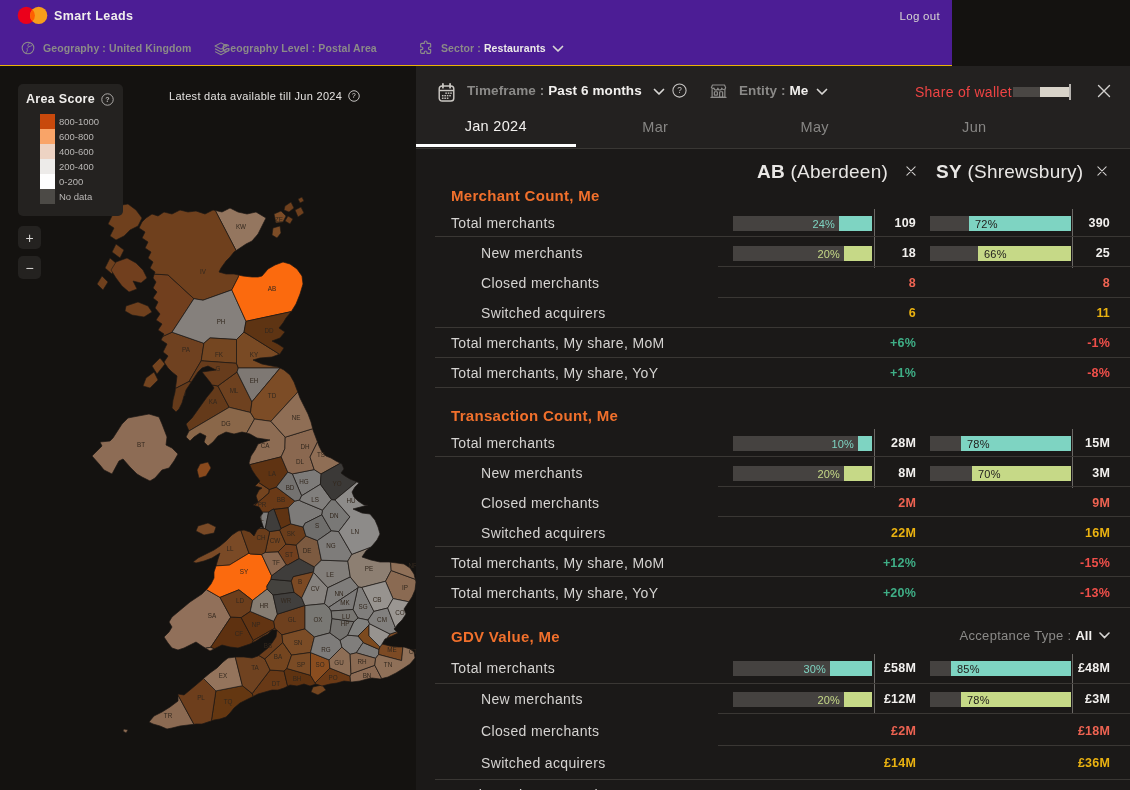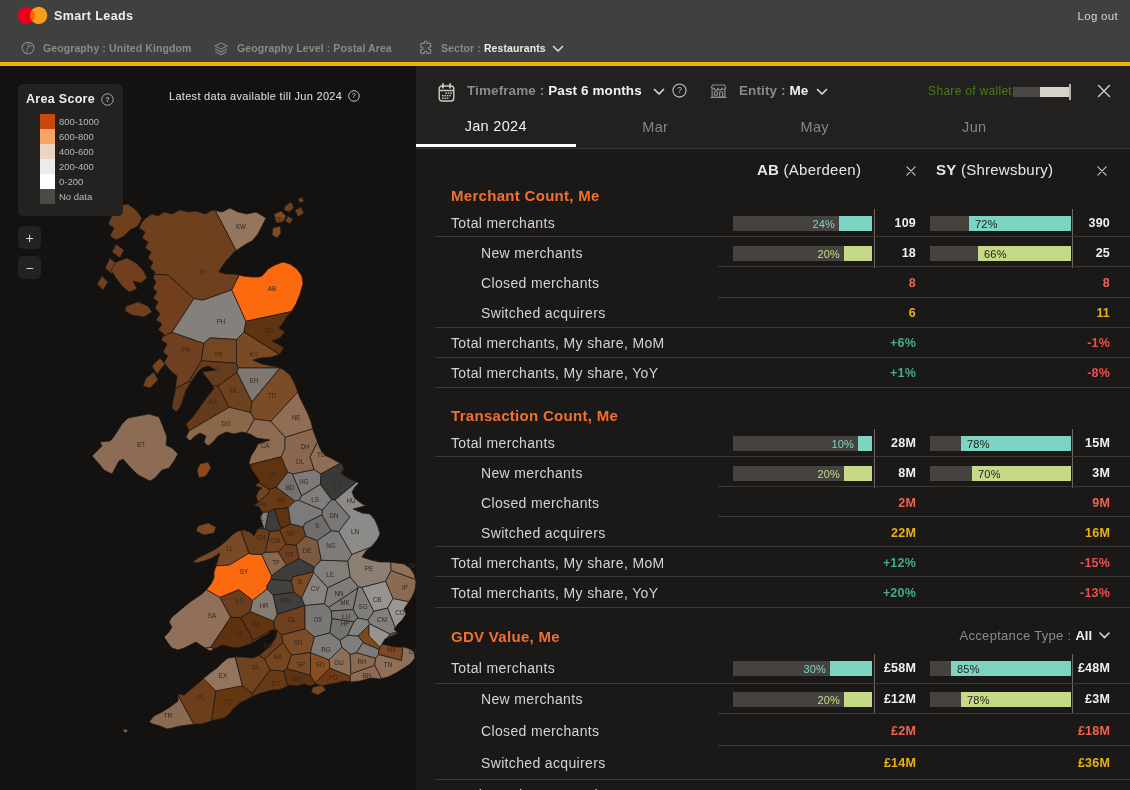--- a/index.html
+++ b/index.html
@@ -1,28 +1,28 @@
 <!DOCTYPE html>
 <html><head><meta charset="utf-8"><style>
 *{margin:0;padding:0;box-sizing:border-box}
 body{width:1130px;height:790px;background:#141210;font-family:"Liberation Sans",sans-serif;overflow:hidden;position:relative;transform:translateZ(0)}
-.topbar{position:absolute;left:0;top:0;width:1130px;height:66px;background:#404040;border-bottom:4px solid #eab308}
+.topbar{position:absolute;left:0;top:0;width:952px;height:66px;background:#4c1d95;border-bottom:1px solid #eab308}
 .brand{position:absolute;left:54px;top:9px;font-size:12.5px;font-weight:700;color:#f0eeec;letter-spacing:.4px}
 .logout{position:absolute;right:12px;top:10px;font-size:11.5px;color:#d6d4d2;letter-spacing:.3px}
 .filters{position:absolute;left:0;top:31px;width:1130px;height:35px;display:flex;align-items:center}
 .fitem{position:absolute;top:11px;font-size:10.5px;font-weight:700;color:#8b8a88;letter-spacing:.1px}
 .fitem .w{color:#eceae8}
 .rp{position:absolute;left:416px;top:66px;width:714px;height:724px;background:#1b1918}
 .rphead{position:absolute;left:416px;top:66px;width:714px;height:83px;background:#232120;border-bottom:1px solid #393734}
 .tfrow{position:absolute;left:416px;top:81px;width:714px;height:34px}
 .tabs{position:absolute;left:416px;top:107px;width:638px;height:40px;display:flex}
 .tab{flex:1;display:flex;align-items:center;justify-content:center;font-size:14.5px;color:#87868４;letter-spacing:.3px}
 .tab{color:#878684}
 .tab.on{color:#f2f0ee;border-bottom:3px solid #fff;font-weight:400}
-.colhead{position:absolute;top:161px;font-size:15px;color:#e9e7e5;letter-spacing:.25px}
+.colhead{position:absolute;top:161px;font-size:19px;color:#e9e7e5;letter-spacing:.25px}
 .sect{position:absolute;left:451px;font-size:15px;font-weight:700;color:#f1702c;letter-spacing:.3px}
 .row{position:absolute;left:0;width:1130px;height:30px}
 .rl{position:absolute;top:7px;font-size:14px;color:#d5d3d1;letter-spacing:.35px}
 .bar{position:absolute;top:8px;height:15px;background:#454240}
 .fill{position:absolute;top:8px;height:15px}
 .pct{position:absolute;top:9.5px;font-size:11px;font-weight:400;letter-spacing:.2px}
 .val{position:absolute;top:8px;font-size:12.5px;font-weight:700;color:#f2f0ee;letter-spacing:.2px}
 .sep{position:absolute;right:0;height:1px;background:#3a3734}
 .vl{position:absolute;width:1px;background:#6b6865}
 .accept{position:absolute;right:20px;top:628px;font-size:13px;display:flex;align-items:center}
@@ -53,21 +53,21 @@
         </svg>
       </div>
 <div class="fitem" style="left:43px" id="f1">Geography : United Kingdom</div>
 <div style="position:absolute;left:213px;top:10px;display:flex">
         <svg width="16" height="15" viewBox="0 0 24 24" fill="none" stroke="#8d8c8a" stroke-width="1.7" stroke-linejoin="round">
           <path d="M12 3L2.5 8 12 13l9.5-5z"></path>
           <path d="M2.5 12.5L12 17.5l9.5-5"></path>
           <path d="M2.5 17L12 22l9.5-5"></path>
         </svg>
       </div>
-<div class="fitem" style="left:237px" id="f2">Geography Level : Postal Area</div>
+<div class="fitem" style="left:222px" id="f2">Geography Level : Postal Area</div>
 <div style="position:absolute;left:418px;top:9px;display:flex">
         <svg width="16" height="16" viewBox="0 0 24 24" fill="none" stroke="#8d8c8a" stroke-width="1.7" stroke-linejoin="round">
           <path d="M9.5 3.5a2 2 0 014 0V5h4a1.5 1.5 0 011.5 1.5v4h-1.4a2 2 0 000 4H19v4A1.5 1.5 0 0117.5 20h-4v-1.5a2 2 0 00-4 0V20h-4A1.5 1.5 0 014 18.5v-4h1.4a2 2 0 000-4H4v-4A1.5 1.5 0 015.5 5h4z"></path>
         </svg>
       </div>
 <div class="fitem" style="left:441px" id="f3">Sector : <span class="w">Restaurants</span></div>
 <div style="position:absolute;left:552px;top:14px;display:flex">
         <svg width="12" height="8" viewBox="0 0 12 8">
           <path d="M1.5 1.5L6 6l4.5-4.5" stroke="#d8d6d4" stroke-width="1.7" fill="none" stroke-linecap="round" stroke-linejoin="round"></path>
         </svg>
@@ -340,21 +340,21 @@
         <rect x="6.5" y="13" width="4" height="4.5" rx="0.5"></rect>
         <rect x="13.5" y="13" width="4" height="7.5" rx="0.5"></rect>
       </svg>
     </div>
 <div style="position:absolute;left:323px;top:2px;font-size:13.5px;color:#8b8a88;font-weight:700;letter-spacing:.1px">Entity : <span style="color:#f2f0ee">Me</span></div>
 <div style="position:absolute;left:400px;top:7px;display:flex">
       <svg width="12" height="8" viewBox="0 0 12 8">
         <path d="M1.5 1.5L6 6l4.5-4.5" stroke="#d8d6d4" stroke-width="1.7" fill="none" stroke-linecap="round" stroke-linejoin="round"></path>
       </svg>
     </div>
-<div style="position:absolute;right:118px;top:3px;font-size:12px;color:#4d7c0f;letter-spacing:.3px">Share of wallet</div>
+<div style="position:absolute;right:118px;top:3px;font-size:14px;color:#ef4444;letter-spacing:.3px">Share of wallet</div>
 <div style="position:absolute;left:597px;top:6px;width:27px;height:10px;background:#4a4744"></div>
 <div style="position:absolute;left:624px;top:6px;width:29px;height:10px;background:#d8d3c9"></div>
 <div style="position:absolute;left:653px;top:3px;width:1.5px;height:16px;background:#b5b2ae"></div>
 <div style="position:absolute;left:680px;top:2px;display:flex">
       <svg width="16" height="16" viewBox="0 0 16 16">
         <path d="M2.5 2.5l11 11M13.5 2.5l-11 11" stroke="#d2d0ce" stroke-width="1.4" stroke-linecap="round"></path>
       </svg>
     </div>
 </div>
 <div class="tabs">

